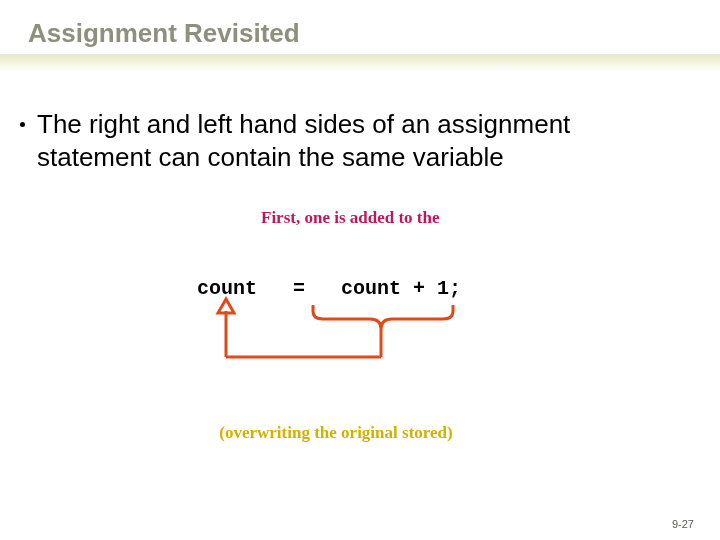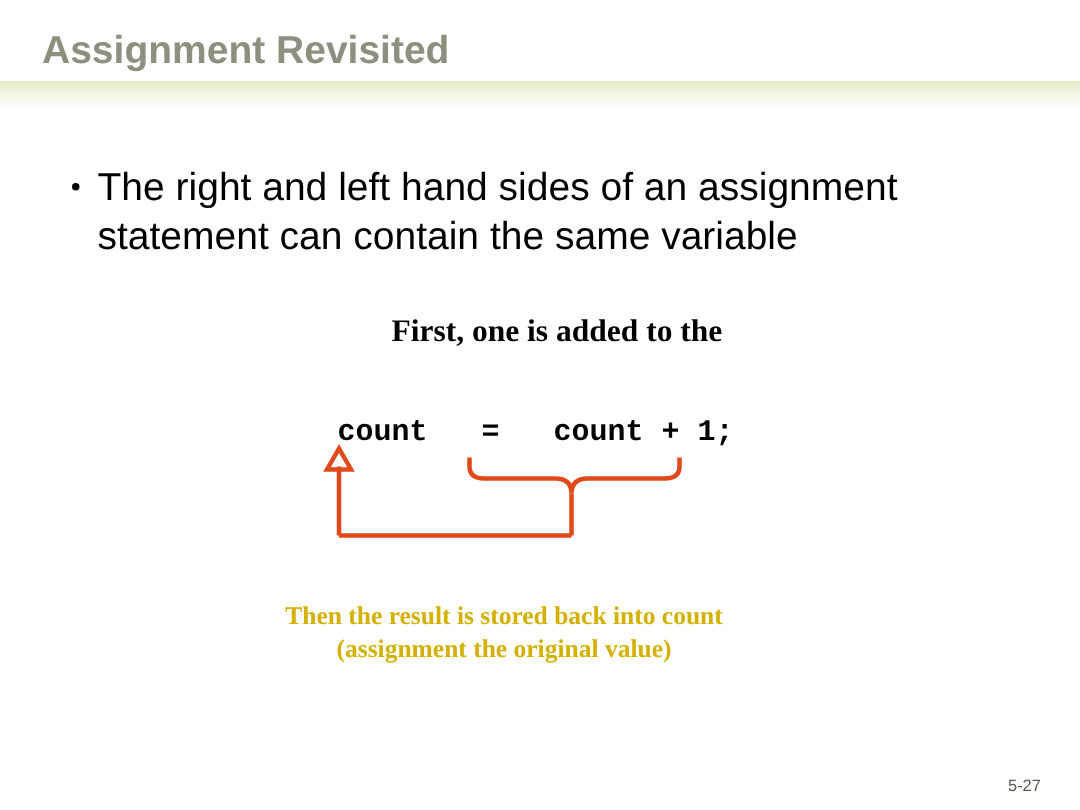--- a/index.html
+++ b/index.html
@@ -24,21 +24,21 @@
     position: absolute;
     top: 54px;
     left: 0;
     width: 720px;
     height: 18px;
     background: linear-gradient(to bottom, #e6eac8 0%, #f5f7e8 60%, #ffffff 100%);
   }
   .bullet-row {
     position: absolute;
     top: 108px;
-    left: 48px;
+    left: 20px;
     display: flex;
     align-items: flex-start;
   }
   .bullet-dot {
     width: 5px;
     height: 5px;
     background: #000;
     border-radius: 50%;
     margin-top: 14px;
     margin-right: 12px;
@@ -49,34 +49,33 @@
     color: #000;
     line-height: 1.28;
     max-width: 600px;
   }
   .anno1 {
     position: absolute;
     top: 207px;
     left: 261px;
     font-family: "Comic Sans MS", "Comic Sans", cursive;
     font-weight: bold;
-    font-size: 21px;
-    color: #000000;
+    font-size: 17px;
+    color: #be185d;
     line-height: 1.25;
   }
   .code-line {
     position: absolute;
     top: 277px;
     left: 197px;
     font-family: "Courier New", Courier, monospace;
     font-weight: bold;
     font-size: 20px;
     color: #000;
     white-space: pre;
-    margin-left: 28px;
   }
   .anno2 {
     position: absolute;
     top: 400px;
     left: 116px;
     font-family: "Comic Sans MS", "Comic Sans", cursive;
     font-weight: bold;
     font-size: 17px;
     color: #d4b000;
     line-height: 1.3;
@@ -132,17 +131,17 @@
   <line x1="181" y1="32" x2="181" y2="60"></line>
 
   <line x1="181" y1="60" x2="26" y2="60"></line>
 
   <line x1="26" y1="60" x2="26" y2="14"></line>
 
   <path class="arrow-head" d="M26 2 L18 16 L34 16 Z"></path>
 </svg>
 
 <div class="anno2">
-  <span>Then the result is stored back into count</span><br>
-  <span>(assignment the original value)</span>
+  <br>
+  <span>(overwriting the original stored)</span>
 </div>
 
-<div class="footer">5-27</div>
+<div class="footer">9-27</div>
 
 </body></html>

